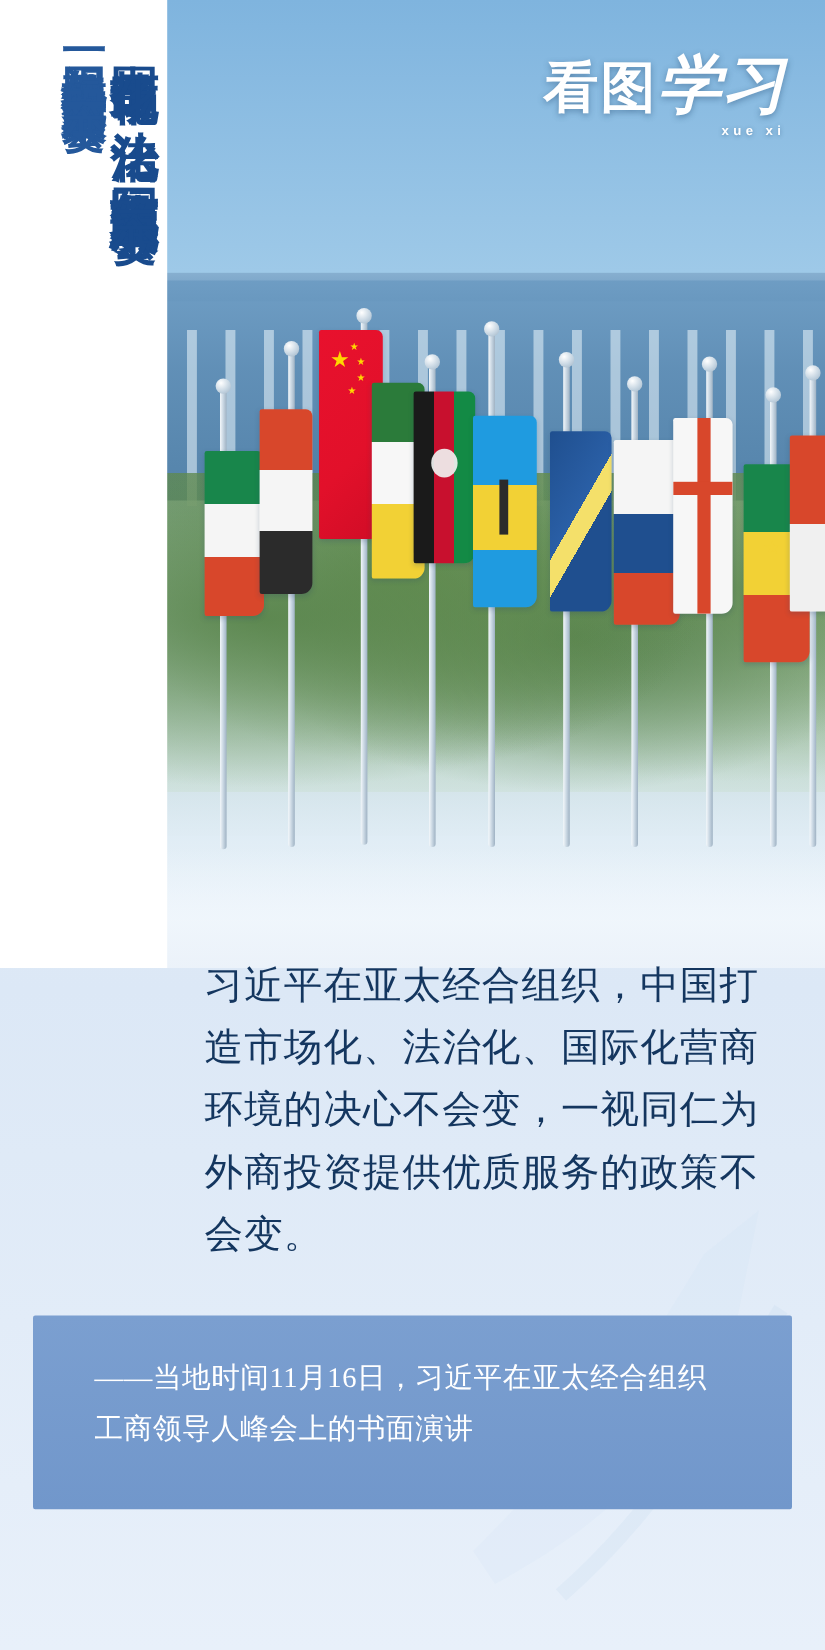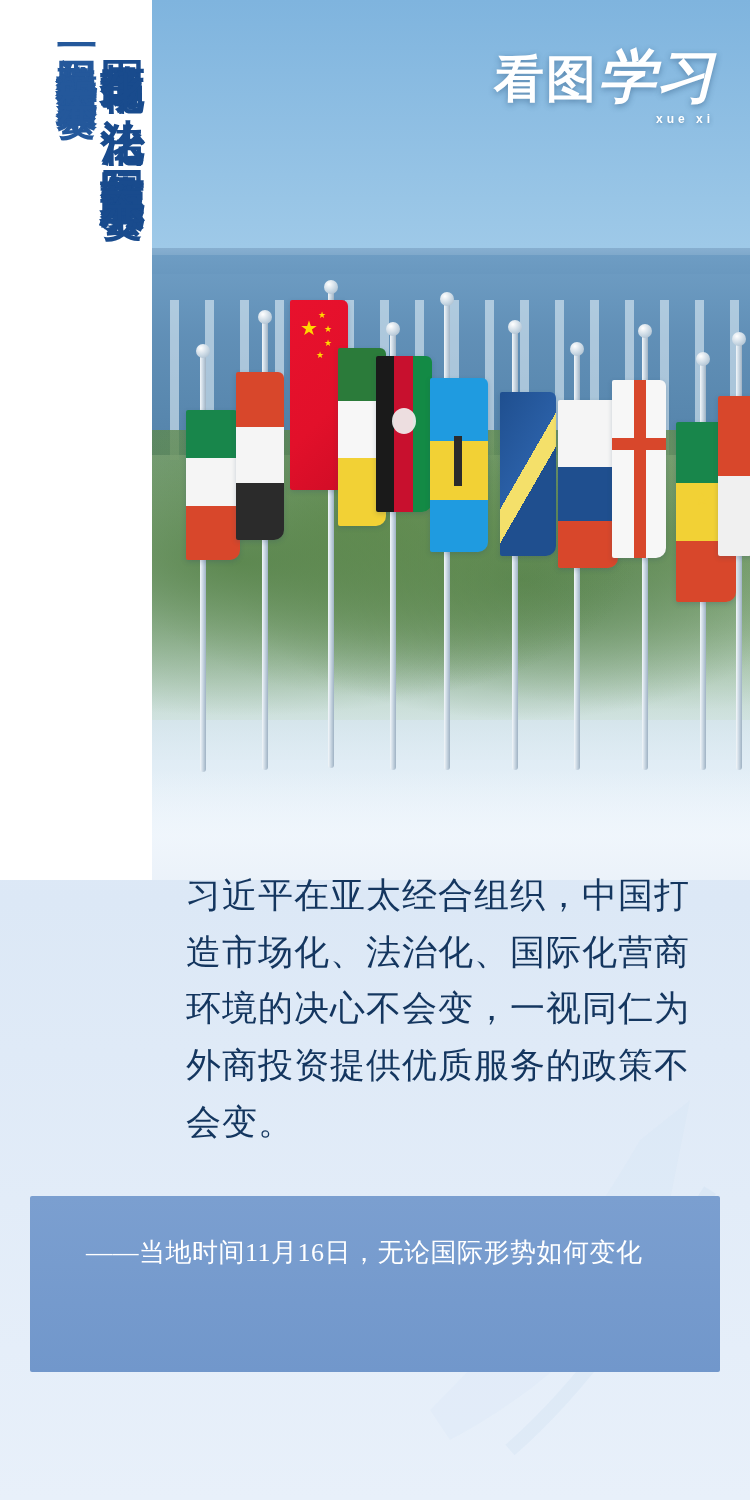--- a/index.html
+++ b/index.html
@@ -357,18 +357,19 @@
 
   <div class="brand">
     <div class="brand-main"><span>看图</span><span class="cursive">学习</span></div>
     <div class="brand-pinyin">xue xi</div>
   </div>
 
   <div class="quote">习近平在亚太经合组织，中国打造市场化、法治化、国际化营商环境的决心不会变，一视同仁为外商投资提供优质服务的政策不会变。</div>
 
   <div class="source">
     <div class="source-inner">
-      <div>——当地时间11月16日，无论国际形势如何变化</div>
+      <div>——当地时间11月16日，习近平在亚太经合组织</div>
+      <div>工商领导人峰会上的书面演讲</div>
     </div>
   </div>
 
 
 </div>
 
 </body></html>

